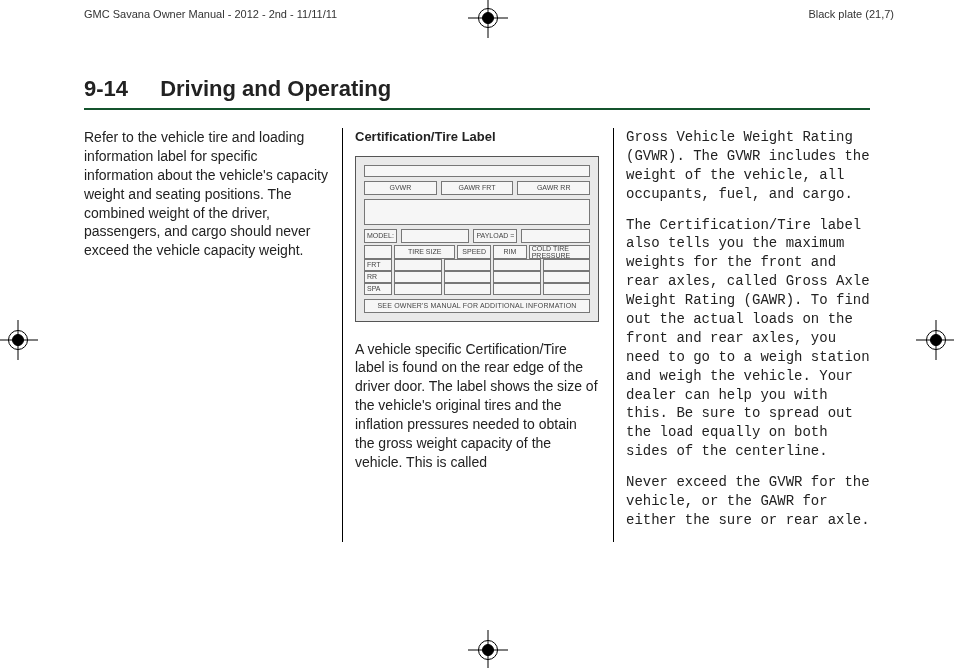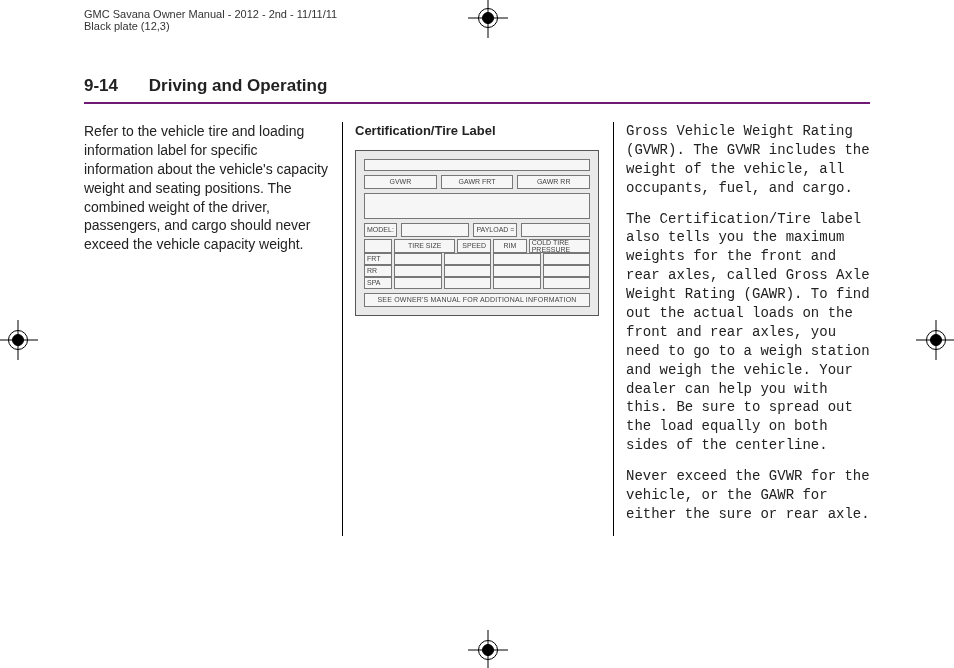--- a/index.html
+++ b/index.html
@@ -44,35 +44,34 @@
   
   .meta {
     position: absolute;
     top: 8px;
     left: 84px;
     right: 60px;
     font-size: 11px;
     color: #333;
     display: flex;
     justify-content: space-between;
-    flex-direction: column;
   }
 
   
   .page {
     position: absolute;
     left: 84px;
     right: 84px;
     top: 76px;
   }
   .section-head {
     font-weight: bold;
-    font-size: 17px;
+    font-size: 22px;
     padding-bottom: 6px;
-    border-bottom: 2px solid #701a75;
+    border-bottom: 2px solid #14532d;
     margin-bottom: 18px;
   }
   .section-head .num { display: inline-block; margin-right: 26px; }
 
   
   .cols {
     display: flex;
     gap: 2px;
     font-size: 14px;
     line-height: 1.35;
@@ -131,21 +130,21 @@
     <span class="c1"></span>
     <span class="c2"></span>
   </div>
 <div class="reg-mark reg-right">
     <span class="c1"></span>
     <span class="c2"></span>
   </div>
 
 <div class="meta">
   <span>GMC Savana Owner Manual - 2012 - 2nd - 11/11/11</span>
-  <span>Black plate (12,3)</span>
+  <span>Black plate (21,7)</span>
 </div>
 
 <div class="page">
 
   <div class="section-head">
     <span class="num">9-14</span>
     <span>Driving and Operating</span>
   </div>
 
   <div class="cols">
@@ -201,20 +200,21 @@
               <span>SPA</span>
               <span></span>
               <span></span>
               <span></span>
               <span></span>
             </div>
         </div>
         <div class="tl-foot">SEE OWNER'S MANUAL FOR ADDITIONAL INFORMATION</div>
       </div>
 
+      <p class="para">A vehicle specific Certification/Tire label is found on the rear edge of the driver door. The label shows the size of the vehicle's original tires and the inflation pressures needed to obtain the gross weight capacity of the vehicle. This is called</p>
     </div>
 
     <div class="col">
       <p class="para">Gross Vehicle Weight Rating (GVWR). The GVWR includes the weight of the vehicle, all occupants, fuel, and cargo.</p>
       <p class="para">The Certification/Tire label also tells you the maximum weights for the front and rear axles, called Gross Axle Weight Rating (GAWR). To find out the actual loads on the front and rear axles, you need to go to a weigh station and weigh the vehicle. Your dealer can help you with this. Be sure to spread out the load equally on both sides of the centerline.</p>
       <p class="para">Never exceed the GVWR for the vehicle, or the GAWR for either the sure or rear axle.</p>
     </div>
 
   </div>
 </div>

